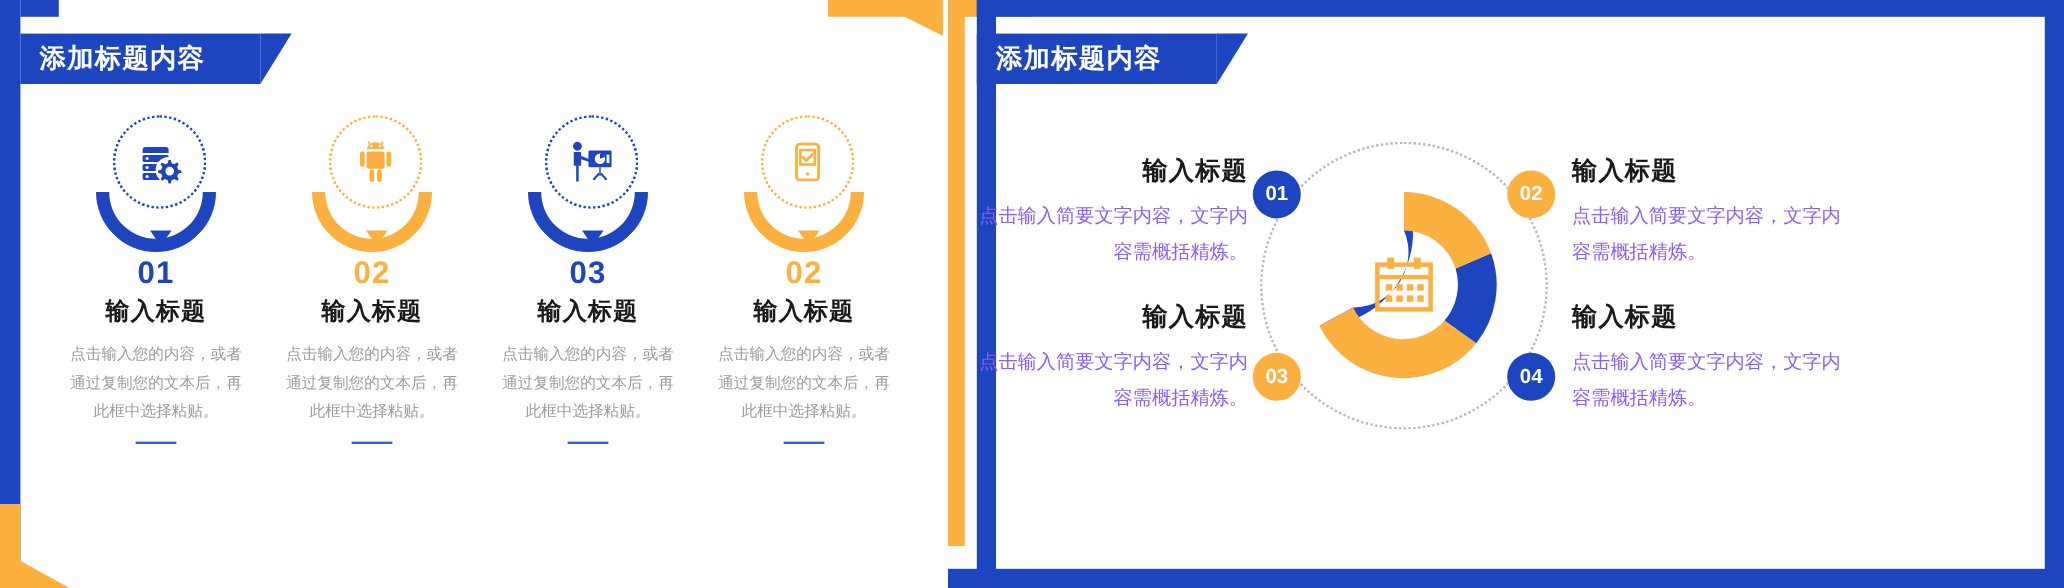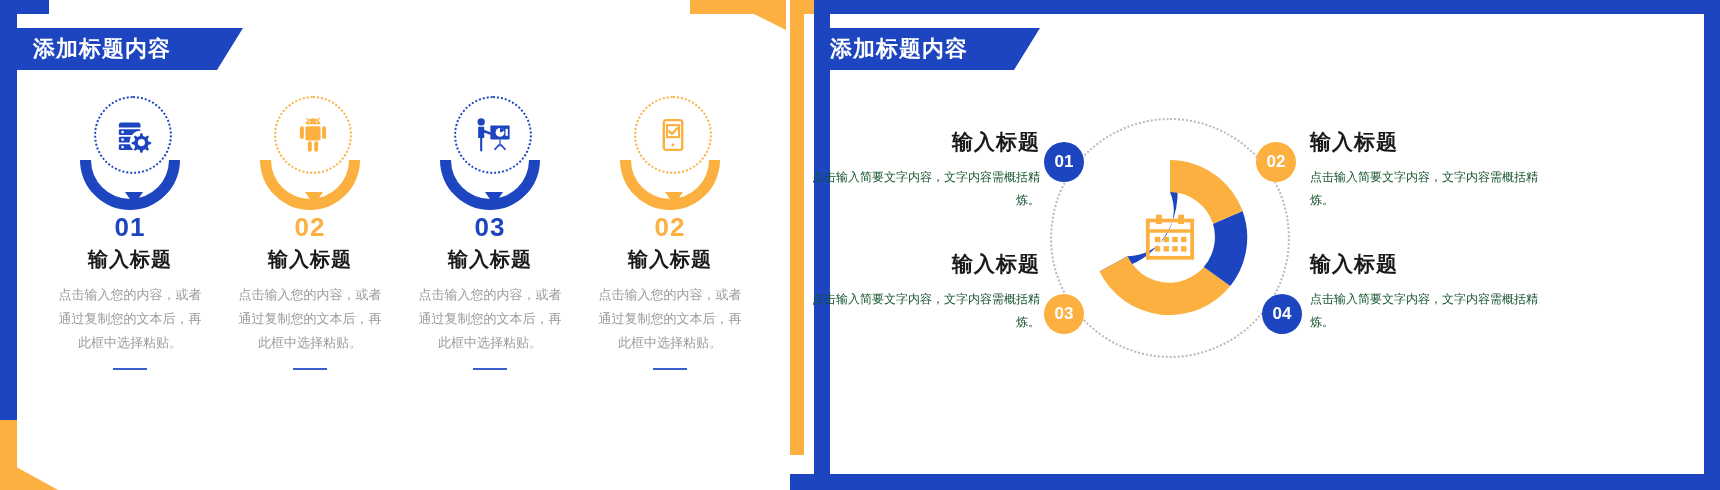--- a/index.html
+++ b/index.html
@@ -68,25 +68,25 @@
   .donut{position:absolute;left:35px;top:35px;width:170px;height:170px;}
   .donut-hole-label{position:absolute;left:35px;top:35px;width:170px;height:170px;
      display:flex;align-items:center;justify-content:center;}
   .pin{position:absolute;width:40px;height:40px;border-radius:50%;display:flex;
      align-items:center;justify-content:center;color:#fff;font-size:17px;font-weight:bold;}
   .pin.blue{background:#1d45c0;}
   .pin.orange{background:#fbb040;}
   .pin-01{left:-6px;top:24px;}
   .pin-02{left:206px;top:24px;}
   .pin-03{left:-6px;top:176px;}
-  .pin-04{left:212px;top:176px;align-items:center;}
+  .pin-04{left:206px;top:176px;align-items:center;}
 
   .rblock{position:absolute;width:230px;}
   .rblock .rtitle{font-size:21px;font-weight:bold;color:#1a1a1a;letter-spacing:1px;}
-  .rblock .rdesc{font-size:12px;color:#14532d;line-height:1.9;margin-top:10px;}
+  .rblock .rdesc{font-size:16px;color:#8b5cf6;line-height:1.9;margin-top:10px;}
   .rb-tl{left:20px;top:128px;text-align:right;}
   .rb-bl{left:20px;top:250px;text-align:right;}
   .rb-tr{left:520px;top:128px;text-align:left;}
   .rb-br{left:520px;top:250px;text-align:left;}
 </style>
 </head>
 <body>
 
 <div class="stage">
 

